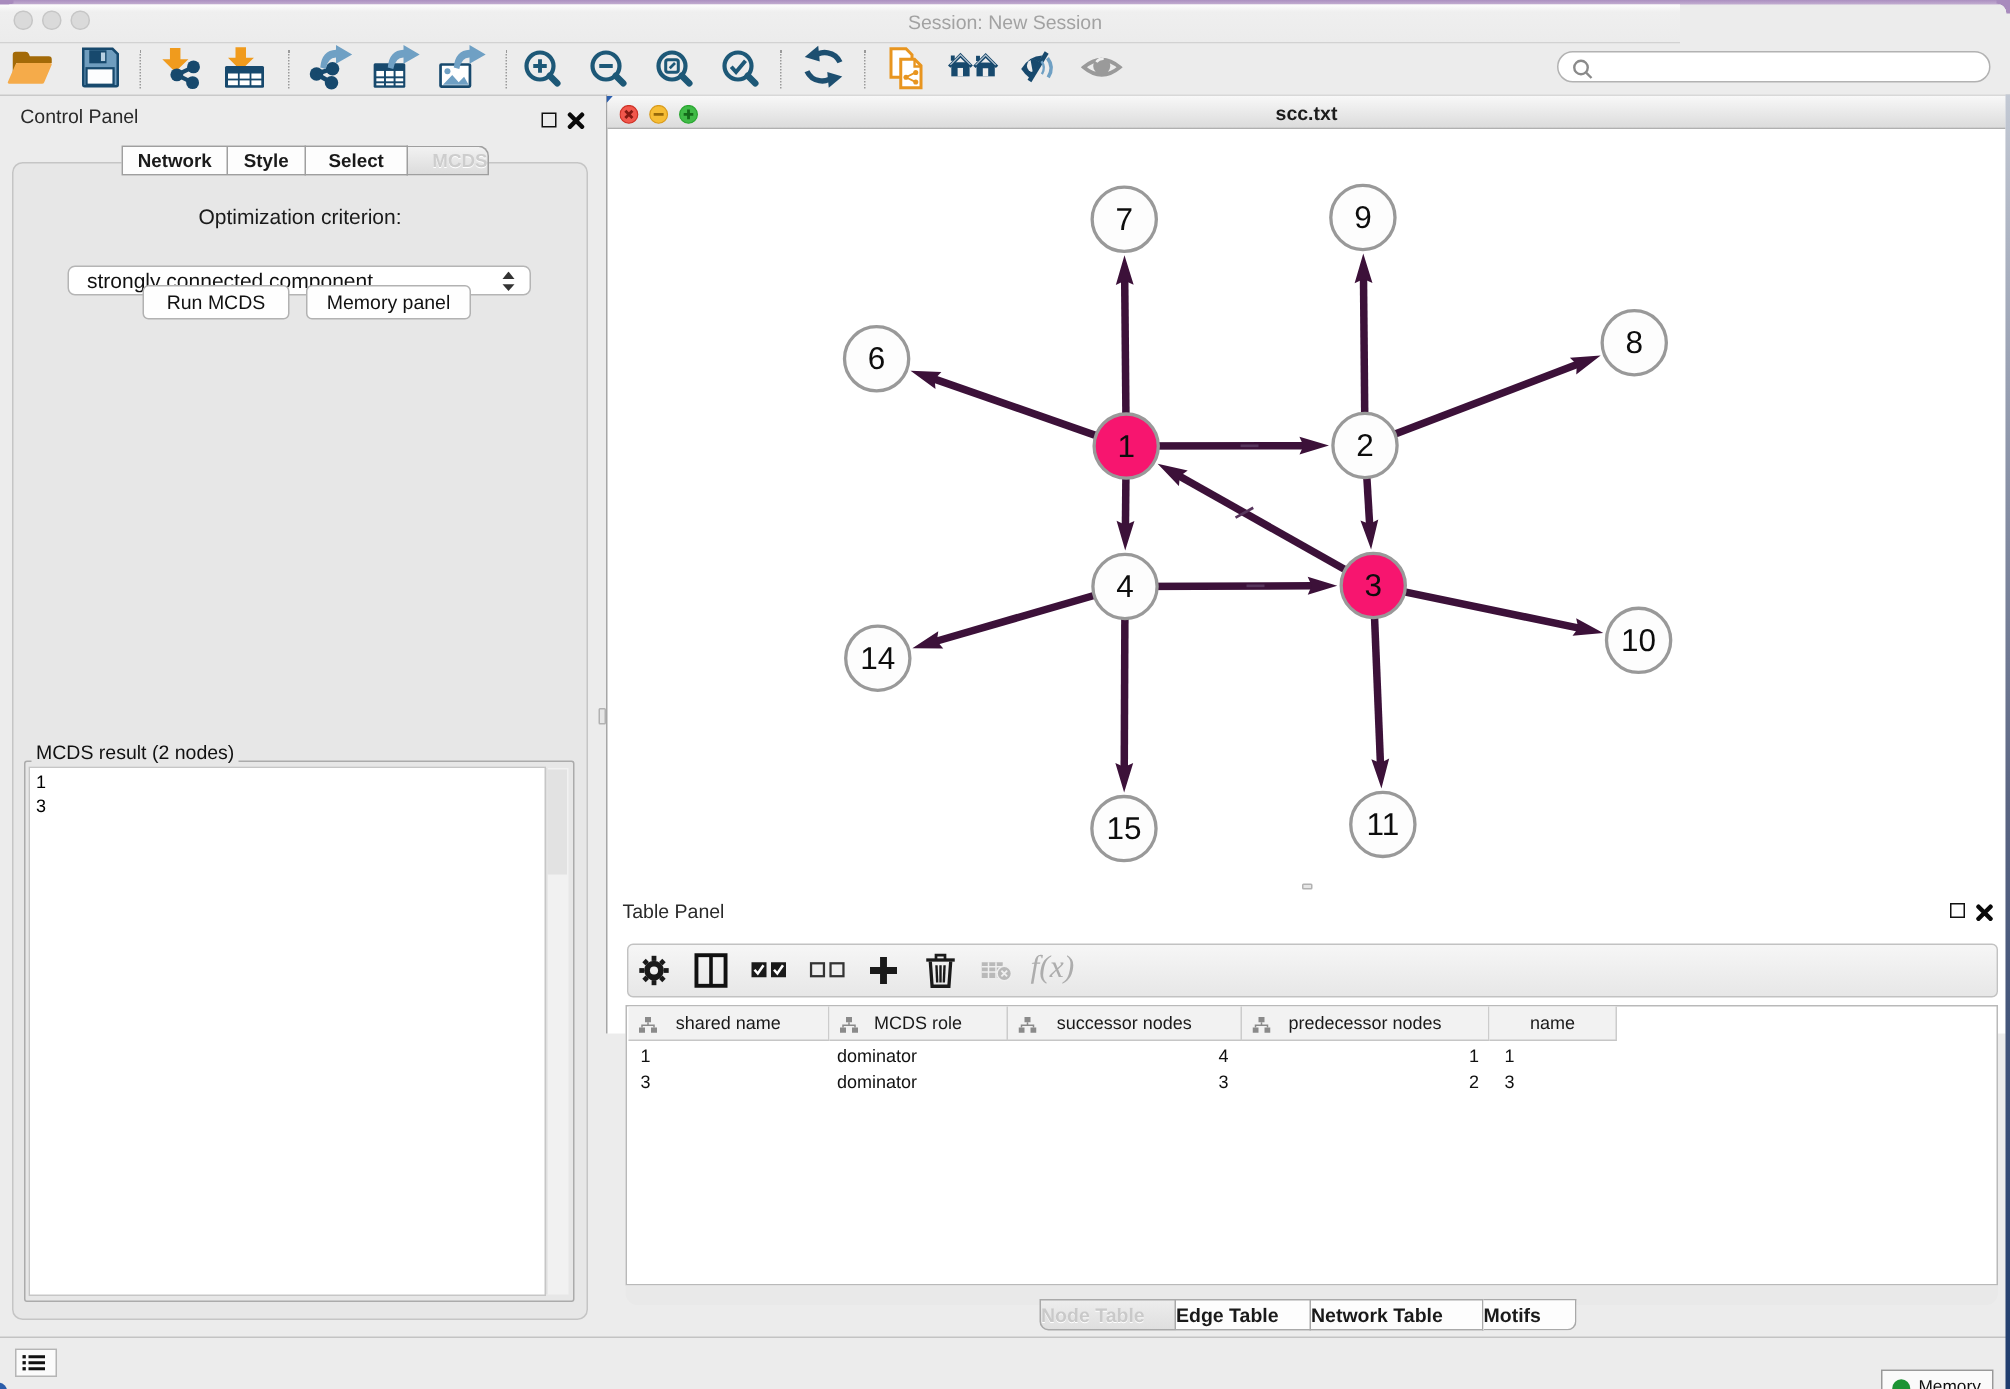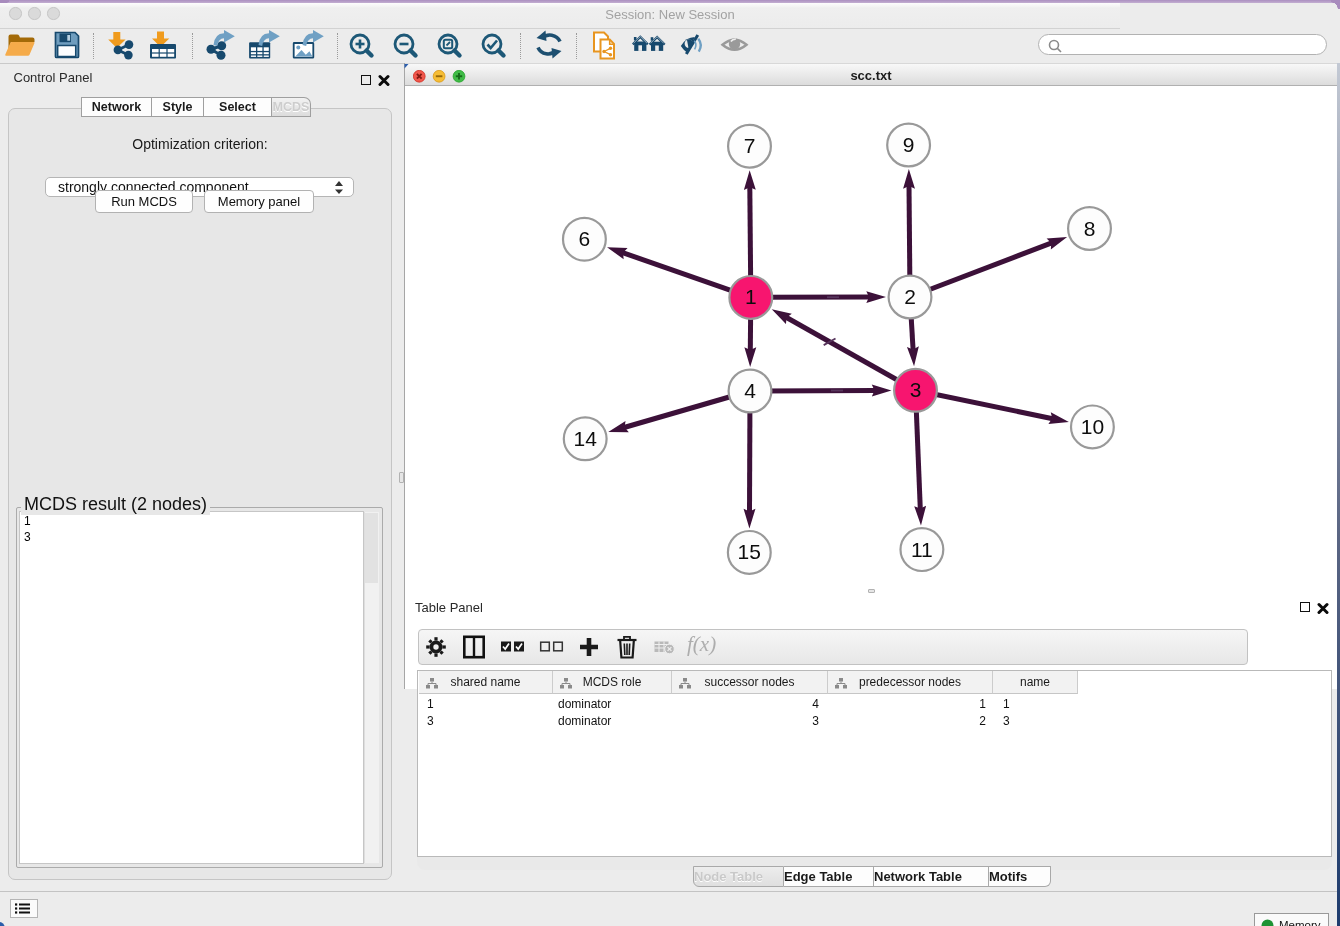--- a/index.html
+++ b/index.html
@@ -17,35 +17,35 @@
 #search{position:absolute;left:1038px;top:5px;width:289px;height:21px;background:#fff;border:1px solid #b2b2b2;border-radius:11px;box-sizing:border-box;}
 
 #cptitle{left:13.5px;top:70px;font-size:13px;color:#2a2a2a;}
 .fbtn{position:absolute;width:10px;height:10px;border:1.8px solid #111;box-sizing:border-box;background:transparent;}
 #cppanel{left:8px;top:108px;width:384px;height:772px;background:#e7e7e7;border:1px solid #c5c5c5;border-radius:7px;box-sizing:border-box;}
 .tab{position:absolute;top:97px;height:20px;background:#fdfdfd;border:1px solid #9f9f9f;box-sizing:border-box;font-size:12.5px;font-weight:bold;color:#1a1a1a;text-align:center;line-height:19px;}
 #optlabel{left:0px;top:136px;width:400px;text-align:center;font-size:14px;color:#1a1a1a;}
 #combo{left:45px;top:159px;width:309px;height:20px;background:#fff;border:1px solid #b5b5b5;border-radius:5px;box-sizing:border-box;font-size:14px;color:#111;line-height:19px;padding-left:12px;margin-top:18px;}
 .btn{position:absolute;top:190px;height:23px;background:#fefefe;border:1px solid #b2b2b2;border-radius:4px;box-sizing:border-box;font-size:13px;color:#111;text-align:center;line-height:21px;}
 #fieldset{left:16px;top:507px;width:367px;height:361px;border:1px solid #ababab;border-radius:2px;box-sizing:border-box;}
-#legend{left:21px;top:494px;background:#e7e7e7;padding:0 3px;font-size:18px;color:#111;}
+#legend{left:21px;top:494px;background:#e7e7e7;padding:0 3px;font-size:13px;color:#111;}
 #mcdstext{left:19px;top:511px;width:345px;height:353px;background:#fff;border:1px solid #c6c6c6;box-sizing:border-box;font-size:12px;color:#000;line-height:15.5px;padding:2px 0 0 4px;}
 #mscroll{left:364px;top:512px;width:15px;height:351px;background:#f1f1f1;border-left:1px solid #dedede;box-sizing:border-box;}
 #mthumb{left:365px;top:513px;width:13px;height:70px;background:#e2e2e2;}
 
 .grip{position:absolute;background:#e6e6e6;border:1px solid #b2b2b2;box-sizing:border-box;border-radius:1px;}
 
 #gwin{left:404px;top:63px;width:933px;height:626px;background:#fff;border-left:1px solid #a6a6a6;box-sizing:border-box;}
 #ghead{left:0px;top:0px;width:932px;height:23px;background:linear-gradient(#f8f8f8,#dcdcdc);border-bottom:1px solid #b0b0b0;border-top:1px solid #d8d8d8;box-sizing:border-box;}
 #gtitle{position:absolute;left:0;top:4px;width:932px;text-align:center;font-size:13px;font-weight:bold;color:#1c1c1c;}
 
 
 
 #tptitle{left:415px;top:600px;font-size:13px;color:#2a2a2a;}
-#tpbar{left:418px;top:629px;width:830px;height:36px;background:linear-gradient(#f6f6f6,#e7e7e7);border:1px solid #c2c2c2;border-radius:4px;box-sizing:border-box;}
+#tpbar{left:418px;top:629px;width:914px;height:36px;background:linear-gradient(#f6f6f6,#e7e7e7);border:1px solid #c2c2c2;border-radius:4px;box-sizing:border-box;}
 #tblbox{left:417px;top:670px;width:915px;height:187px;background:#fff;border:1px solid #b9b9b9;box-sizing:border-box;}
 #tpane{left:417px;top:857px;width:915px;height:13px;background:#e9e9e9;border-radius:0 0 8px 8px;}
 .th{position:absolute;top:671px;height:23px;background:#f2f2f2;border-right:1px solid #cccccc;border-bottom:1px solid #c6c6c6;box-sizing:border-box;font-size:12px;color:#1a1a1a;text-align:center;line-height:23px;}
 .td{position:absolute;font-size:12px;color:#111;height:17px;line-height:17px;}
 .btab{position:absolute;top:866px;height:21px;background:#fdfdfd;border:1px solid #a9a9a9;box-sizing:border-box;font-size:13px;font-weight:bold;color:#1a1a1a;line-height:19px;}
 
 #statusbar{left:0;top:891px;width:1340px;height:35px;background:#ececec;border-top:1px solid #c3c3c3;box-sizing:border-box;}
 #listbtn{left:10px;top:899px;width:28px;height:19px;background:#fbfbfb;border:1px solid #b5b5b5;box-sizing:border-box;}
 #membtn{left:1254px;top:897px;width:75px;height:24px;background:#fafafa;border:1px solid #999;box-sizing:border-box;font-size:12px;color:#111;margin-top:16px;}
 #redge{left:1337px;top:63px;width:3px;height:863px;background:linear-gradient(#c3c9d4,#5a6583 55%,#1e3c6e);}
@@ -222,21 +222,21 @@
 
 <div class="abs" id="cptitle">Control Panel</div>
 <div class="fbtn" style="left:361px;top:74.5px;"></div>
 <svg class="abs" style="left:378px;top:74px" width="12" height="12">
       <path d="M2 2.5 L10 10.5 M10 2.5 L2 10.5" stroke="#0a0a0a" stroke-width="3" stroke-linecap="round"></path>
     </svg>
 <div class="abs" id="cppanel"></div>
 <div class="tab" style="left:81px;width:71px;">Network</div>
 <div class="tab" style="left:152px;width:52px;border-left:none;">Style</div>
 <div class="tab" style="left:204px;width:68px;border-left:none;">Select</div>
-<div class="tab" style="left:272px;width:39px;border-left:none;border-radius:0 7px 0 0;background:linear-gradient(#f2f2f2,#dcdcdc);color:#cdcdcd;text-shadow:0 1px 0 #fff;">MCDS</div>
+<div class="tab" style="left:272px;width:54px;border-left:none;border-radius:0 7px 0 0;background:linear-gradient(#f2f2f2,#dcdcdc);color:#cdcdcd;text-shadow:0 1px 0 #fff;text-align:right;">MCDS</div>
 <div class="abs" id="optlabel">Optimization criterion:</div>
 <div class="abs" id="combo">strongly connected component
   <svg width="10" height="14" style="position:absolute;right:9px;top:3px">
         <path d="M5 0 L9 5 L1 5 z" fill="#333"></path>
         <path d="M5 13 L9 8.5 L1 8.5 z" fill="#333"></path>
       </svg>
 </div>
 <div class="btn" style="left:95px;width:98px;">Run MCDS</div>
 <div class="btn" style="left:204px;width:110px;">Memory panel</div>
 <div class="abs" id="fieldset"></div>

